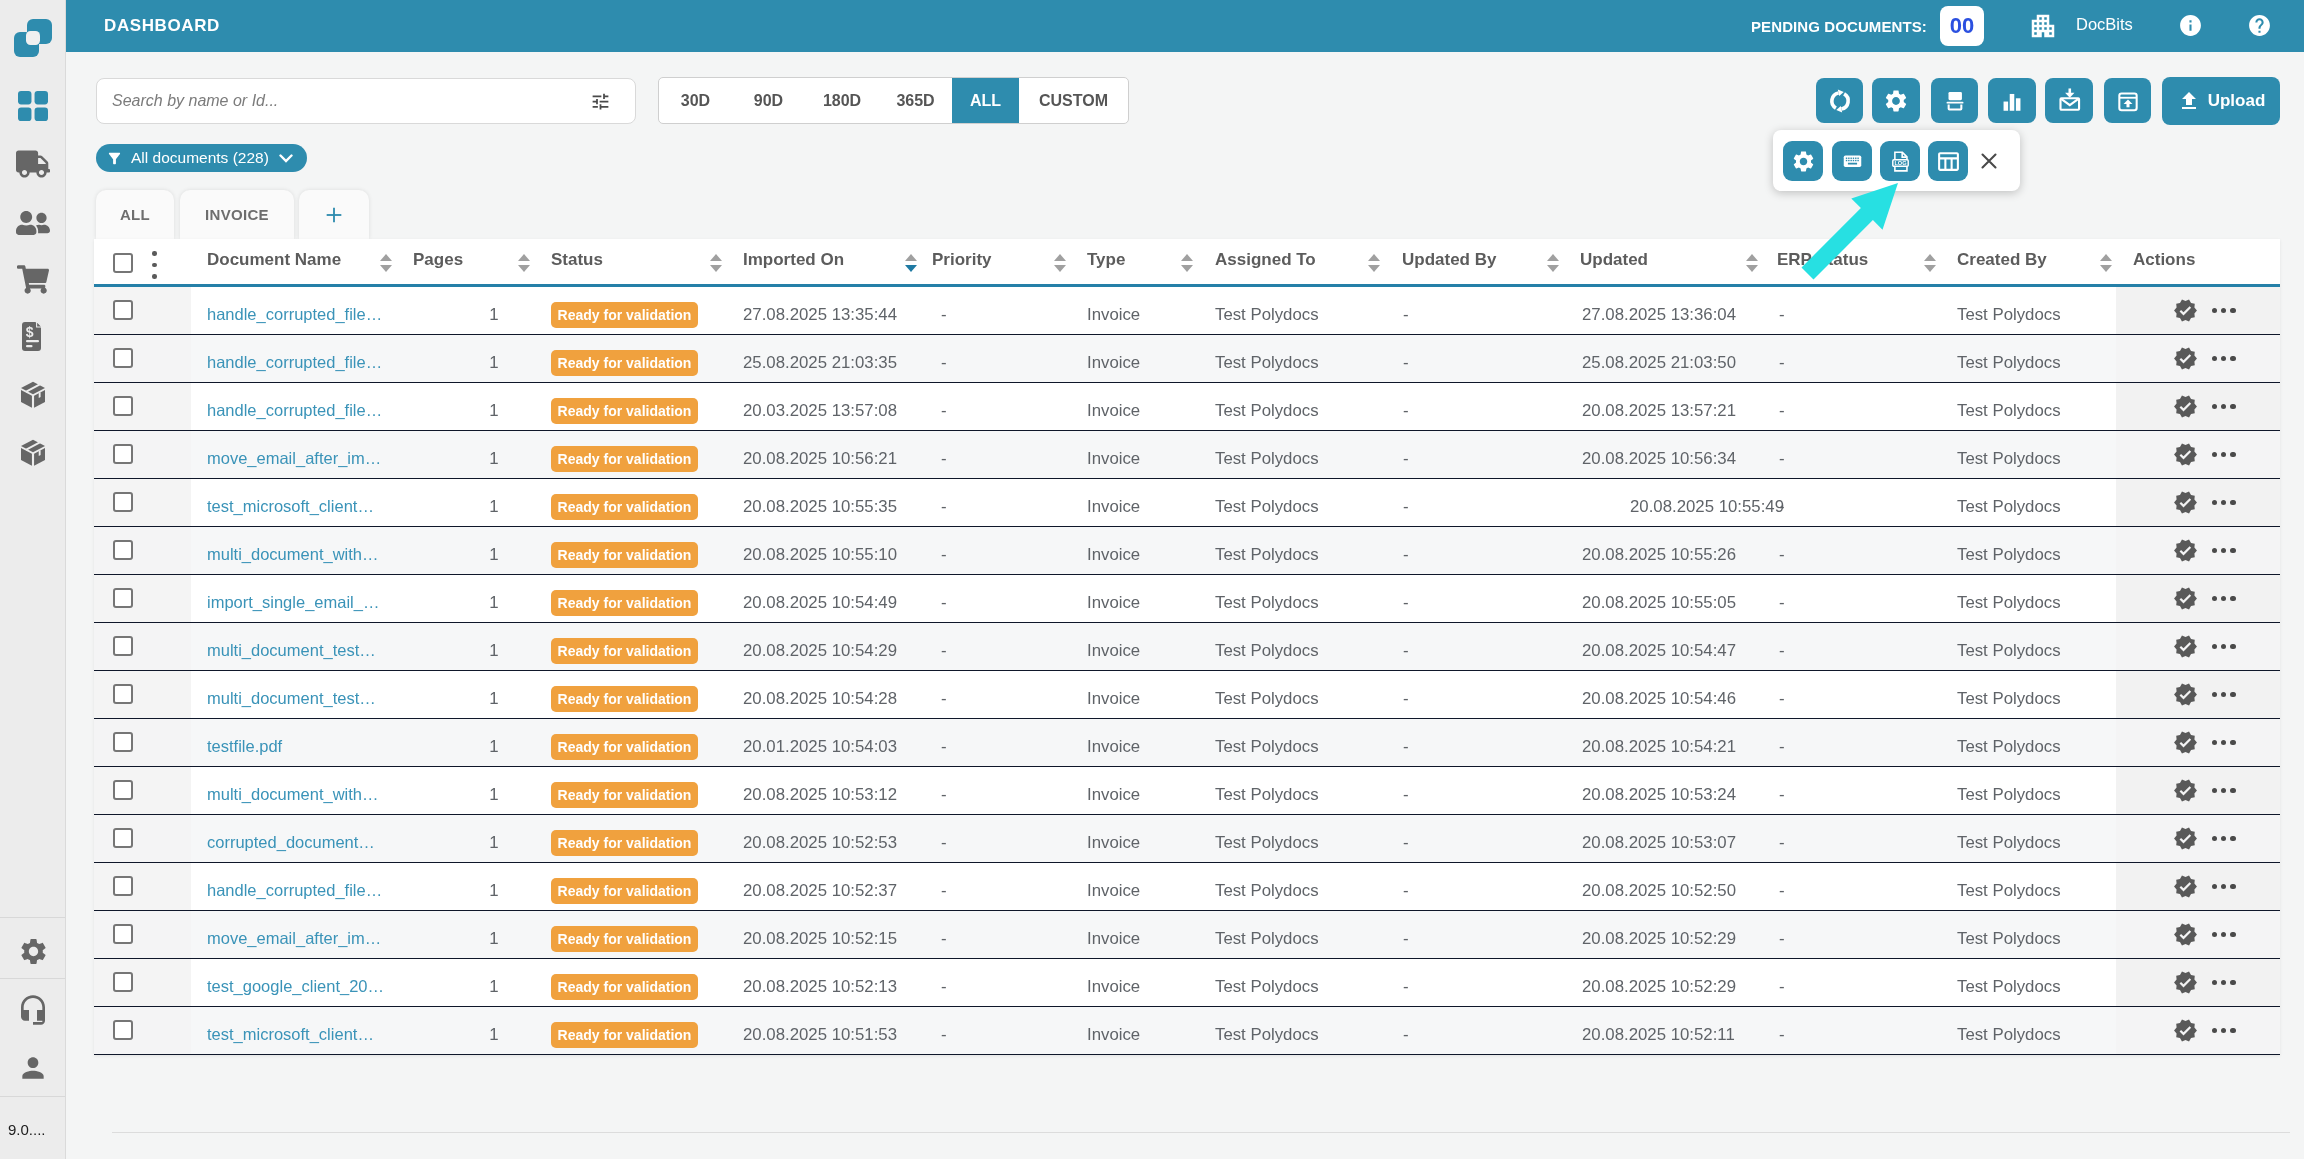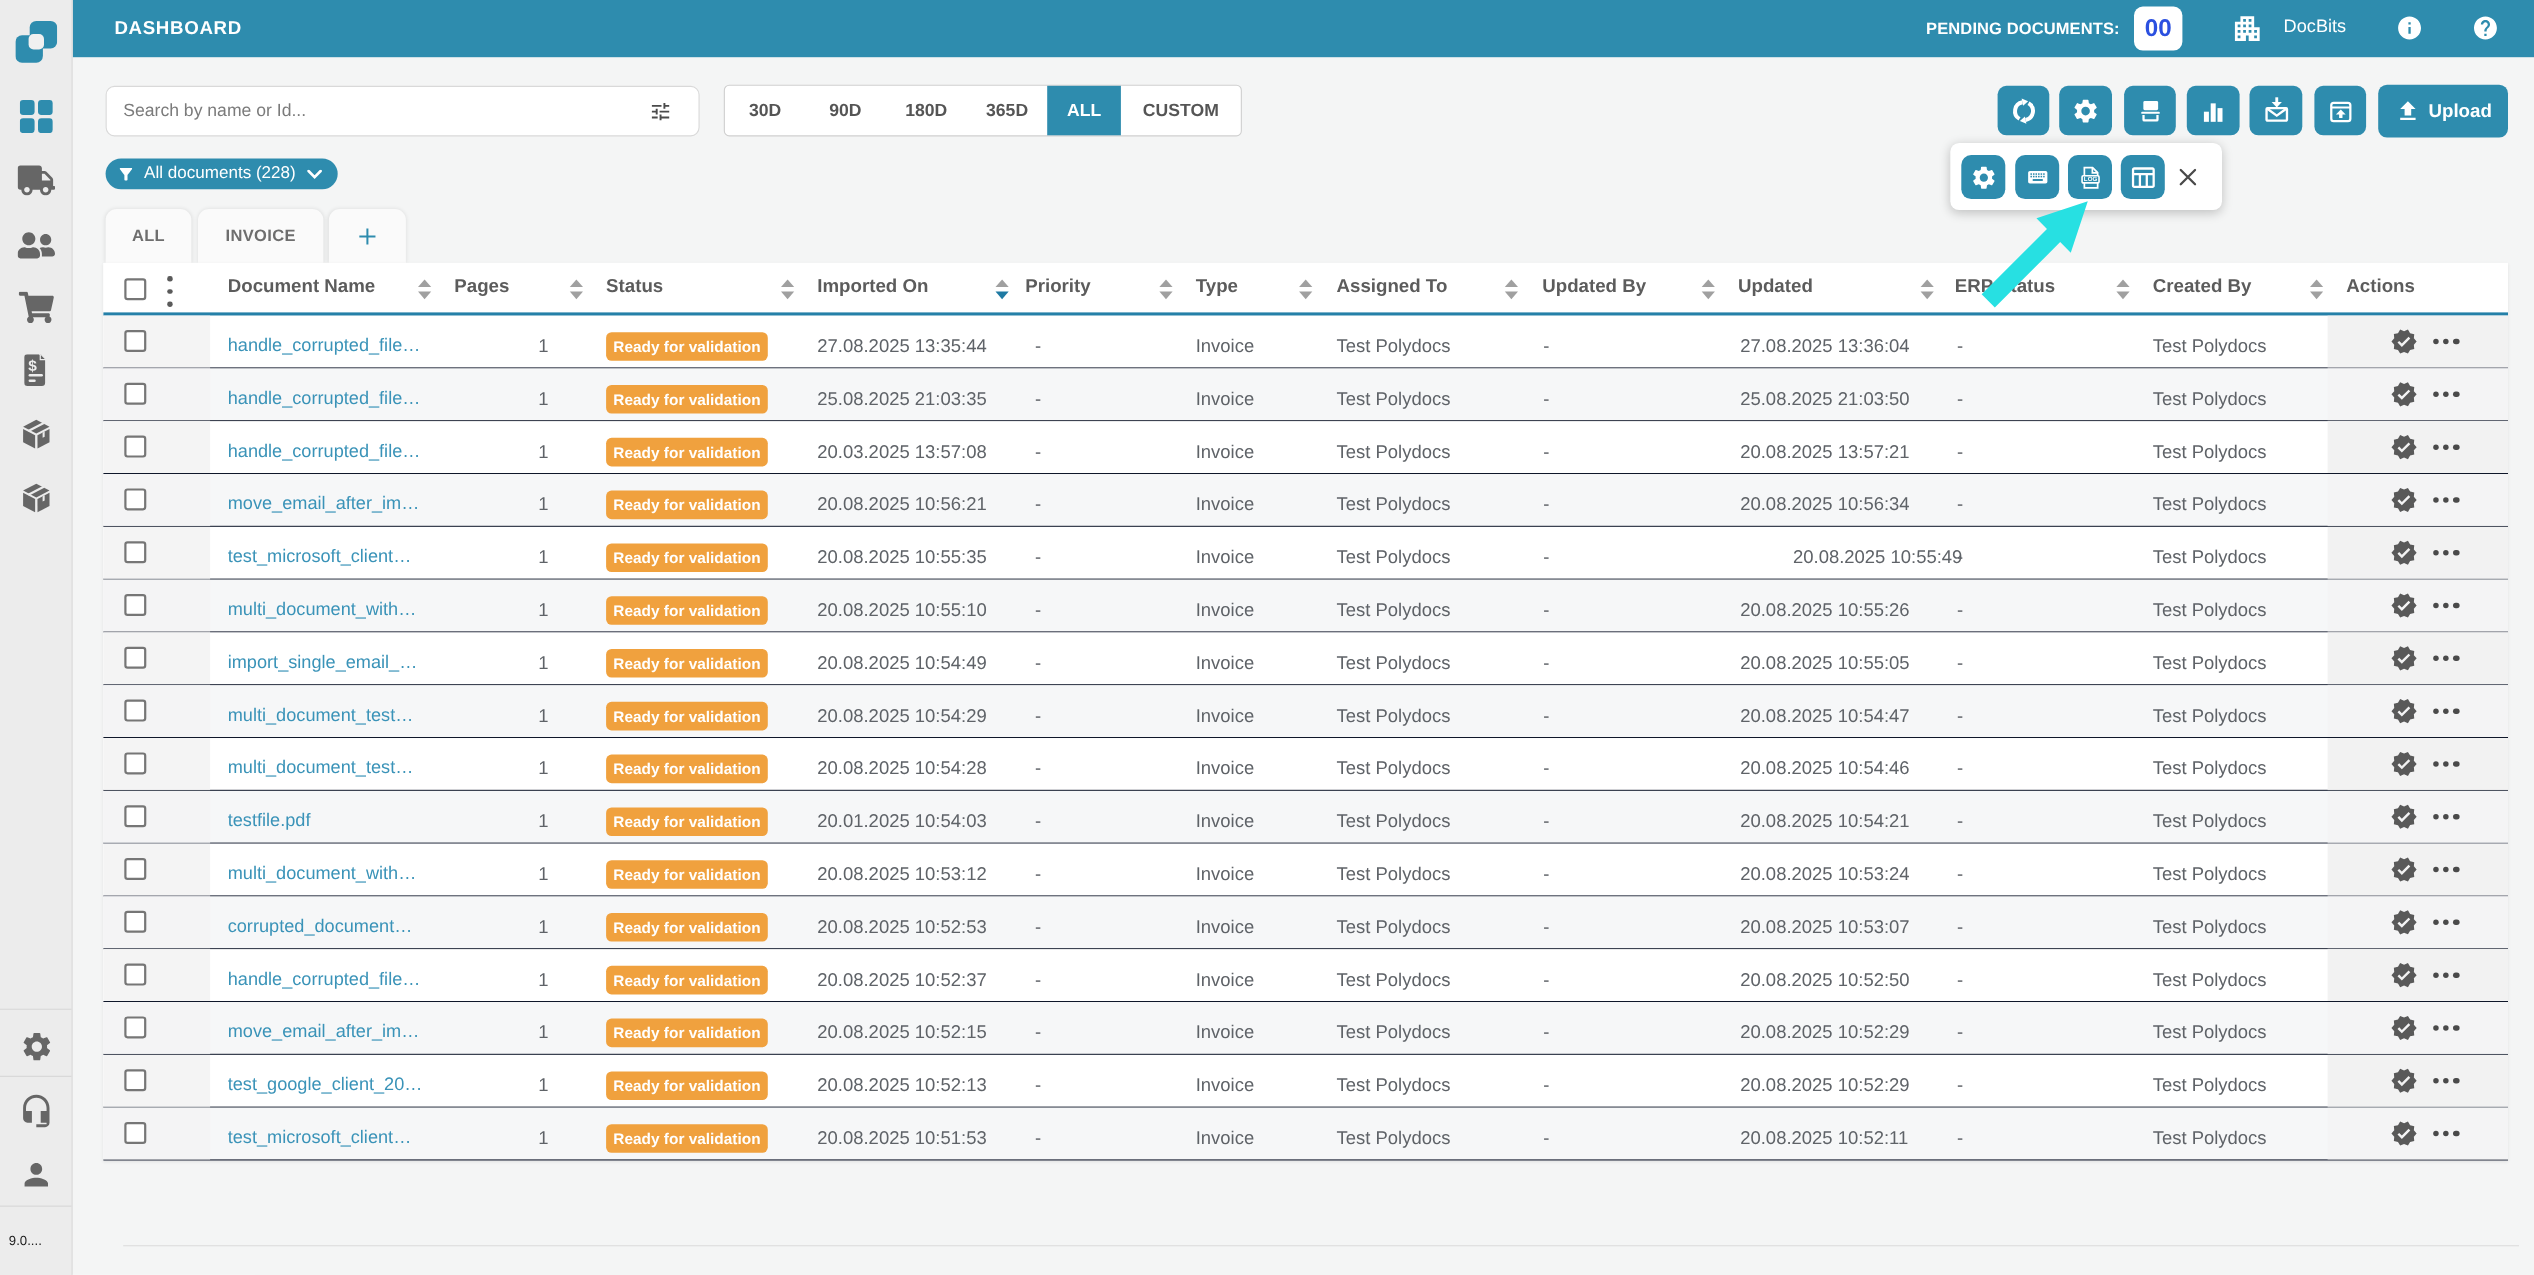--- a/index.html
+++ b/index.html
@@ -1,31 +1,31 @@
 <!DOCTYPE html>
 <html><head><meta charset="utf-8">
 <style>
 * {margin:0;padding:0;box-sizing:border-box;}
 html,body {width:2304px;height:1159px;overflow:hidden;}
 body {font-family:"Liberation Sans",sans-serif;background:#f4f5f5;position:relative;}
 .sidebar {position:absolute;left:0;top:0;width:66px;height:1159px;background:#ececec;border-right:1px solid #dadada;z-index:10;}
 .sideic {position:absolute;left:0;width:66px;display:flex;justify-content:center;}
 .sline {position:absolute;left:0;width:65px;height:1px;background:#d8d8d8;}
-.ver {position:absolute;left:8px;top:1121px;font-size:12px;color:#1c1c1c;text-align:center;}
+.ver {position:absolute;left:8px;top:1121px;font-size:15px;color:#1c1c1c;text-align:center;}
 .topbar {position:absolute;left:66px;top:0;right:0;height:52px;background:#2e8cae;color:#fff;z-index:5;}
 .tb-title {position:absolute;left:38px;top:16px;font-size:17px;font-weight:bold;letter-spacing:.6px;}
 .tb-pend {position:absolute;left:1685px;top:18px;font-size:15px;font-weight:bold;letter-spacing:.1px;}
 .tb-badge {position:absolute;left:1874px;top:6px;width:44px;height:40px;background:#fff;border-radius:8px;
   display:flex;align-items:center;justify-content:center;color:#2b50e0;font-weight:bold;font-size:22px;}
 .tb-bld {position:absolute;left:1962px;top:11px;}
 .tb-doc {position:absolute;left:2010px;top:15px;font-size:16.5px;}
 .tb-info {position:absolute;left:2112px;top:13px;}
 .tb-help {position:absolute;left:2181px;top:13px;}
 .search {position:absolute;left:96px;top:78px;width:540px;height:46px;background:#fff;border:1px solid #d9d9d9;border-radius:8px;z-index:4;}
-.search span {position:absolute;left:15px;top:13px;font-size:16px;color:#7b7b7b;}
+.search span {position:absolute;left:15px;top:13px;font-size:16px;color:#7b7b7b;font-style:italic;}
 .search .tune {position:absolute;right:24px;top:12px;}
 .seg {position:absolute;left:658px;top:77px;width:471px;height:47px;background:#fff;border:1px solid #cfcfcf;border-radius:5px;display:flex;z-index:4;}
 .seg div {display:flex;align-items:center;justify-content:center;font-size:16px;font-weight:bold;color:#555;}
 .seg .on {background:#2e8cae;color:#fff;}
 .chipf {position:absolute;left:96px;top:144px;height:28px;background:#2e8cae;border-radius:14px;color:#fff;display:flex;align-items:center;padding:0 14px 0 10px;z-index:4;}
 .chipf span {font-size:15.5px;margin:0 10px 0 8px;}
 .tbtn {position:absolute;top:78px;height:45px;background:#2e8cae;border-radius:8px;display:flex;align-items:center;justify-content:center;z-index:4;}
 .upbtn {position:absolute;left:2162px;top:77px;width:118px;height:48px;background:#2e8cae;border-radius:8px;display:flex;align-items:center;justify-content:center;gap:7px;z-index:4;}
 .upbtn span {color:#fff;font-size:17px;font-weight:bold;}
 .pop {position:absolute;left:1773px;top:130px;width:247px;height:61px;background:#fff;border-radius:8px;box-shadow:0 2px 10px rgba(0,0,0,.22);z-index:20;}

